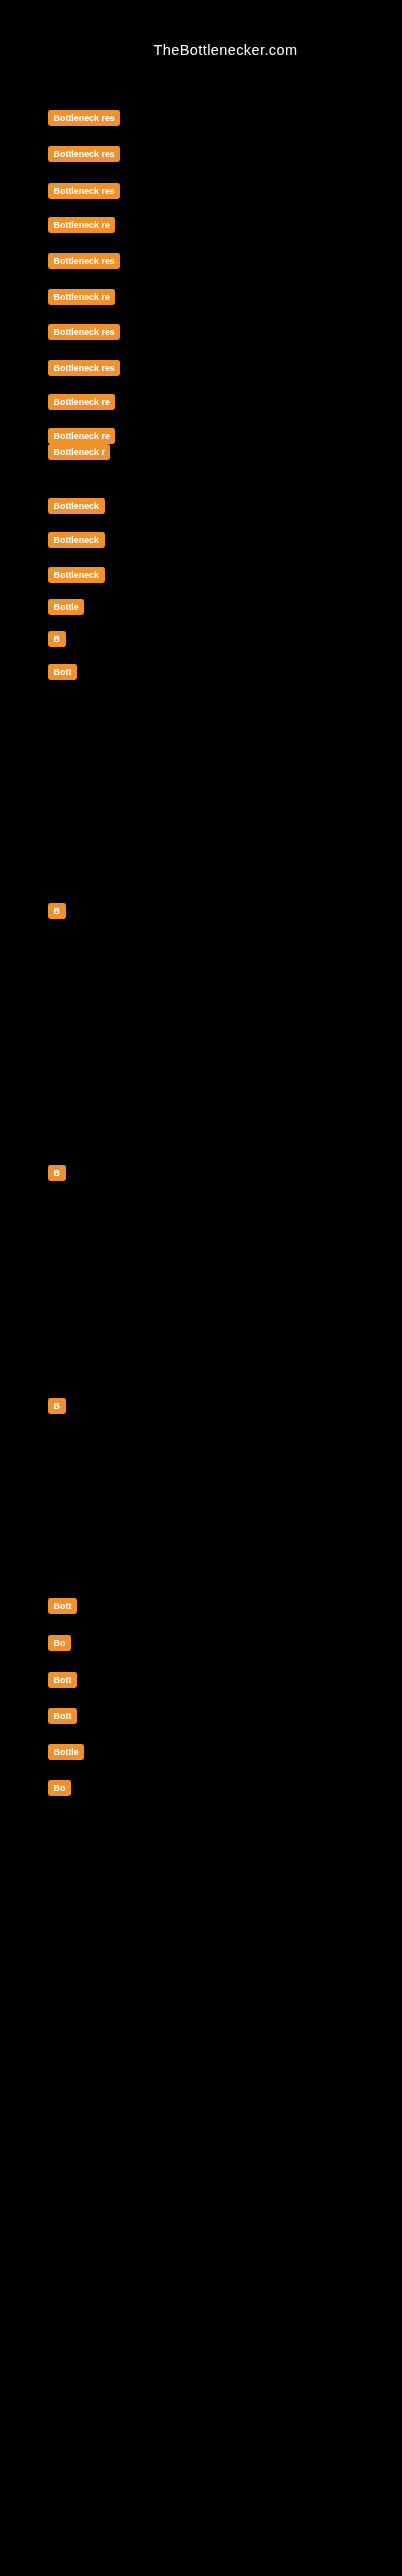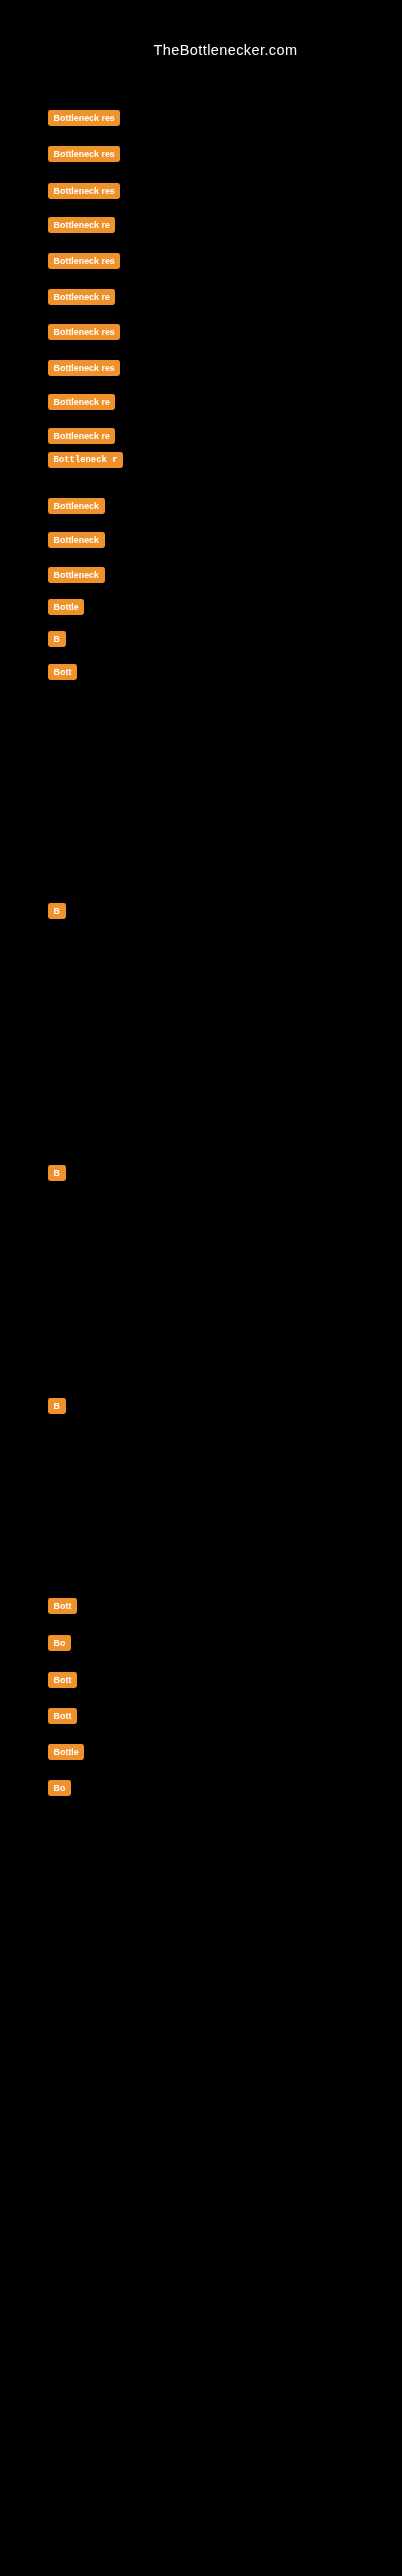--- a/index.html
+++ b/index.html
@@ -43,21 +43,21 @@
     <div class="btn-item" style="top: 24px; left: 0px;">Bottleneck res</div>
     <div class="btn-item" style="top: 60px; left: 0px;">Bottleneck res</div>
     <div class="btn-item" style="top: 97px; left: 0px;">Bottleneck res</div>
     <div class="btn-item" style="top: 131px; left: 0px;">Bottleneck re</div>
     <div class="btn-item" style="top: 167px; left: 0px;">Bottleneck res</div>
     <div class="btn-item" style="top: 203px; left: 0px;">Bottleneck re</div>
     <div class="btn-item" style="top: 238px; left: 0px;">Bottleneck res</div>
     <div class="btn-item" style="top: 274px; left: 0px;">Bottleneck res</div>
     <div class="btn-item" style="top: 308px; left: 0px;">Bottleneck re</div>
     <div class="btn-item" style="top: 342px; left: 0px;">Bottleneck re</div>
-    <div class="btn-item" style="top: 366px; left: 0px; font-family: Liberation Mono, monospace;">Bottleneck r</div>
+    <div class="btn-item" style="top: 358px; left: 0px;">Bottleneck r</div>
     <div class="btn-item" style="top: 412px; left: 0px;">Bottleneck</div>
     <div class="btn-item" style="top: 446px; left: 0px;">Bottleneck</div>
     <div class="btn-item" style="top: 481px; left: 0px;">Bottleneck</div>
     <div class="btn-item" style="top: 513px; left: 0px;">Bottle</div>
     <div class="btn-item" style="top: 545px; left: 0px;">B</div>
     <div class="btn-item" style="top: 578px; left: 0px;">Bott</div>
     <div class="btn-item" style="top: 817px; left: 0px;">B</div>
     <div class="btn-item" style="top: 1079px; left: 0px;">B</div>
     <div class="btn-item" style="top: 1312px; left: 0px;">B</div>
     <div class="btn-item" style="top: 1512px; left: 0px;">Bott</div>

